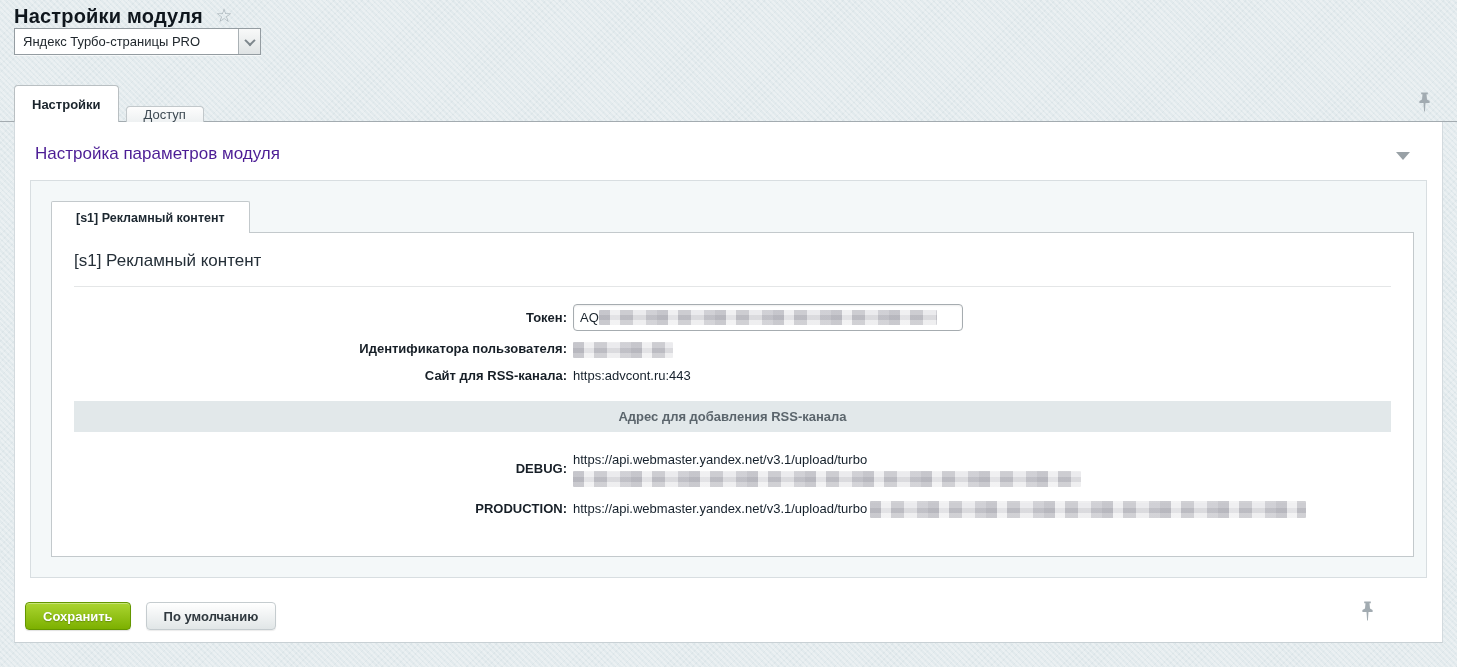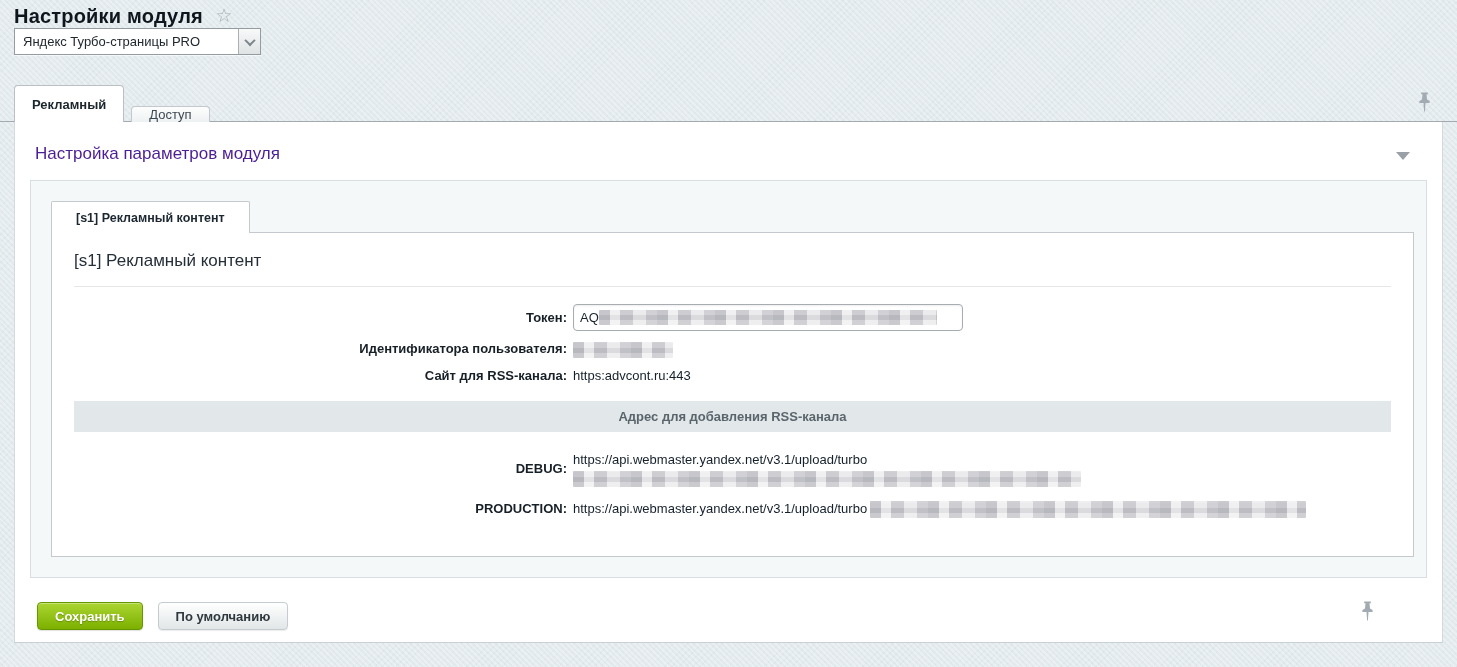--- a/index.html
+++ b/index.html
@@ -112,21 +112,21 @@
   .redact.prod { width:436px; height:17px; margin-left:3px; }
 
   .rss-bar {
     margin:16px 0 19px 0; height:31px; line-height:31px;
     background:#e2e8ea; text-align:center;
     font-size:13px; font-weight:bold; color:#5b656c;
   }
   .two-line .line { display:block; }
 
   
-  .btnrow { position:absolute; left:22px; bottom:12px; display:flex; }
+  .btnrow { position:absolute; left:10px; bottom:12px; display:flex; }
   .btn {
     height:28px; border-radius:4px; font-size:13px; font-weight:bold;
     display:flex; align-items:center; padding:0 17px; cursor:pointer;
     font-family:"Liberation Sans","DejaVu Sans",sans-serif;
   }
   .btn-save {
     background:linear-gradient(#abd531,#7cb000); border:1px solid #649700;
     color:#fff; text-shadow:0 1px 1px rgba(60,90,0,.45);
     box-shadow:inset 0 1px 0 rgba(255,255,255,.35), 0 1px 1px rgba(0,0,0,.12);
   }
@@ -150,21 +150,21 @@
 </div>
 
 <div class="select-box">
   <span class="sel-text">Яндекс Турбо-страницы PRO</span>
   <span class="sel-arrow">
     <span class="chev"></span>
   </span>
 </div>
 
 <div class="tabbar">
-  <div class="tab active">Рекламный</div>
+  <div class="tab active">Настройки</div>
   <div class="tab inactive">Доступ</div>
 </div>
 
 <div class="pin pin-top">
   <svg viewBox="0 0 15 21">
       <path d="M4.2 0.5h6.6v1.8h-1.3l.5 5.2 2.6 1.5v1.9H8.5l-.6 8.6h-.8l-.6-8.6H2.4V9l2.6-1.5.5-5.2H4.2z"></path>
     </svg>
 </div>
 
 <div class="wrap">

